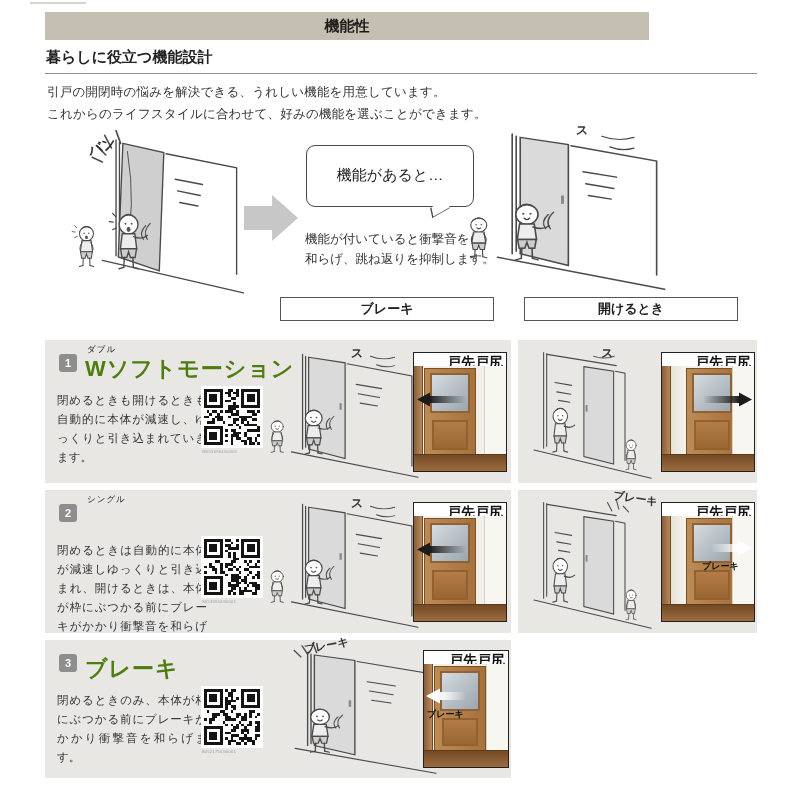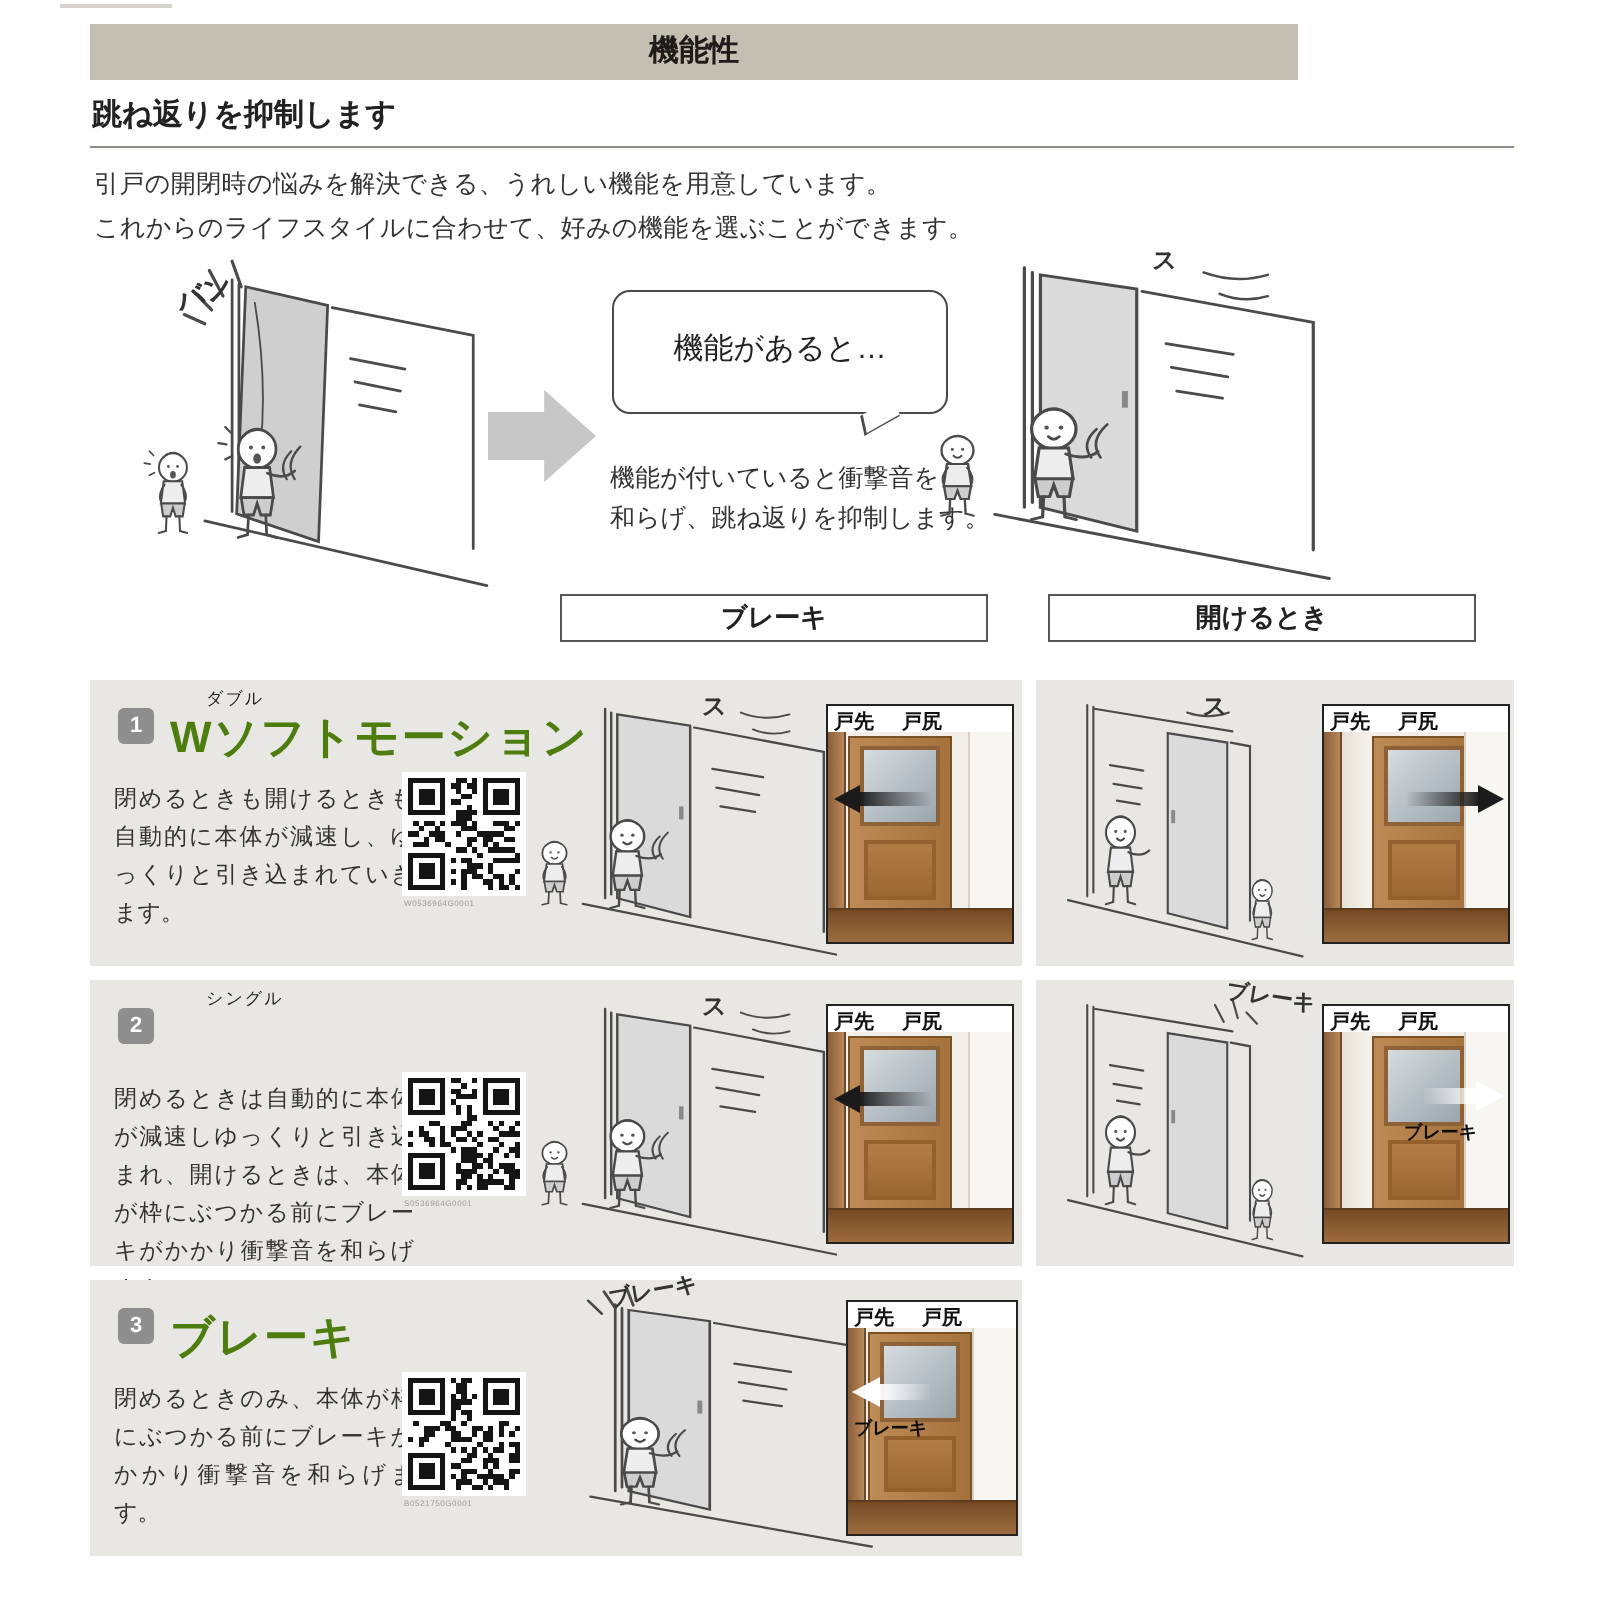--- a/index.html
+++ b/index.html
@@ -43,38 +43,38 @@
   
   .card { position:absolute; background:#e9e7e4; }
   .r1l { left:45px; top:340px; width:466px; height:143px; }
   .r1r { left:518px; top:340px; width:239px; height:143px; }
   .r2l { left:45px; top:490px; width:466px; height:143px; }
   .r2r { left:518px; top:490px; width:239px; height:143px; }
   .r3  { left:45px; top:640px; width:466px; height:138px; }
 
   .badge { position:absolute; left:14px; top:14px; width:18px; height:18px; background:#8e8e8e; border-radius:3px;
     color:#fff; font-size:11px; font-weight:bold; text-align:center; line-height:18px; }
-  .f-ruby { position:absolute; left:42px; top:4px; font-size:8.5px; color:#222; letter-spacing:1px;margin-left:16px; }
+  .f-ruby { position:absolute; left:42px; top:4px; font-size:8.5px; color:#222; letter-spacing:1px; }
   .f-title { position:absolute; left:40px; top:14px; font-size:22px; font-weight:bold; color:#4d7c0f; letter-spacing:1px; }
   .f-desc { position:absolute; left:12px; top:51px; width:150px; font-size:11.5px; line-height:19px; color:#333;
     text-align:justify; word-break:break-all; }
   .qr { position:absolute; left:156px; top:46px; width:62px; height:62px; background:#fff; padding:3px; }
   .qr svg { width:56px; height:56px; display:block; }
   .qr-cap { position:absolute; left:157px; top:109px; font-size:4px; color:#999; letter-spacing:0.3px; }
 
   .card .scene-close, .card .scene-brake { left:212px; top:5px; width:162px; height:136px; }
   .r1r .scene-open, .r2r .scene-open { left:2px; top:5px; width:140px; height:136px; }
   .r3 .scene-brake { left:212px; top:3px; width:180px; height:134px; }
 
   
   .photo { position:absolute; width:94px; height:120px; border:1px solid #222; background:#fff; }
   .r1l .photo, .r2l .photo { left:368px; top:12px; }
   .r1r .photo, .r2r .photo { left:143px; top:12px; }
   .r3 .photo { left:378px; top:10px; width:86px; height:118px; }
-  .ph-top { height:13px; display:flex; justify-content:flex-start; padding:1px 3px; font-size:10px; font-weight:bold; color:#111; background:#fff;gap:14px; }
+  .ph-top { height:13px; display:flex; justify-content:flex-end; padding:1px 3px; font-size:14px; font-weight:bold; color:#111; background:#fff; }
   .ph-main { position:relative; height:calc(100% - 13px); background:#f2efe8; overflow:hidden; }
   .ph-post { position:absolute; left:0; top:0; bottom:17px; width:9px; background:linear-gradient(90deg,#8a5d38,#b8895b); border-right:1px solid #6f4a27; }
   .ph-gap { position:absolute; left:9px; top:0; bottom:17px; width:14px; background:linear-gradient(90deg,#e7e1d5,#f6f3ec); }
   .ph-door { position:absolute; top:2px; bottom:15px; width:52px; background:linear-gradient(90deg,#bd8b55,#a5713d); border:1px solid #7a5025; }
   .photo-close .ph-door, .photo-brakeL .ph-door { left:10px; }
   .photo-open .ph-door, .photo-brakeR .ph-door { left:24px; }
   .ph-glass { position:absolute; left:5px; right:5px; top:4px; height:40px; background:linear-gradient(135deg,#d6dce0,#9aa5ad); border:2px solid #8f6236; }
   .ph-panel { position:absolute; left:7px; right:7px; top:51px; bottom:5px; border:2px solid #94602e; background:linear-gradient(180deg,#b27c46,#9a6632); }
   .ph-wallR { position:absolute; right:0; top:0; bottom:17px; width:22px; background:#f8f6f0; border-left:1px solid #d8d2c6; }
   .ph-floor { position:absolute; left:0; right:0; bottom:0; height:17px; background:linear-gradient(180deg,#744a25,#9c6c3e); border-top:1px solid #5e3b1c; }
@@ -105,21 +105,21 @@
       <stop offset="0" stop-color="#ffffff"></stop>
         <stop offset="1" stop-color="#ffffff" stop-opacity="0.05"></stop>
     </linearGradient>
   </defs>
 </svg>
 
 <div class="page">
   <div class="top-crop-line"></div>
 
   <div class="header-bar">機能性</div>
-  <div class="section-title">跳ね返りを抑制します</div>
+  <div class="section-title">暮らしに役立つ機能設計</div>
   <div class="rule"></div>
   <div class="intro intro1">引戸の開閉時の悩みを解決できる、うれしい機能を用意しています。</div>
   <div class="intro intro2">これからのライフスタイルに合わせて、好みの機能を選ぶことができます。</div>
 
   <div class="scene scene-slam">
       <svg viewBox="0 0 160 145" preserveAspectRatio="none" fill="none" stroke="#4a4a4a" stroke-width="1.2" stroke-linecap="round">
         <path d="M44,12 L44,112 M47,14 L47,111"></path>
         <polygon points="50,15 86,23 82,125 46,113" fill="#cfcfcf"></polygon>
         <path d="M54,22 Q62,70 52,110" stroke-width="0.8"></path>
         <path d="M88,24 L150,36 L150,128"></path>

